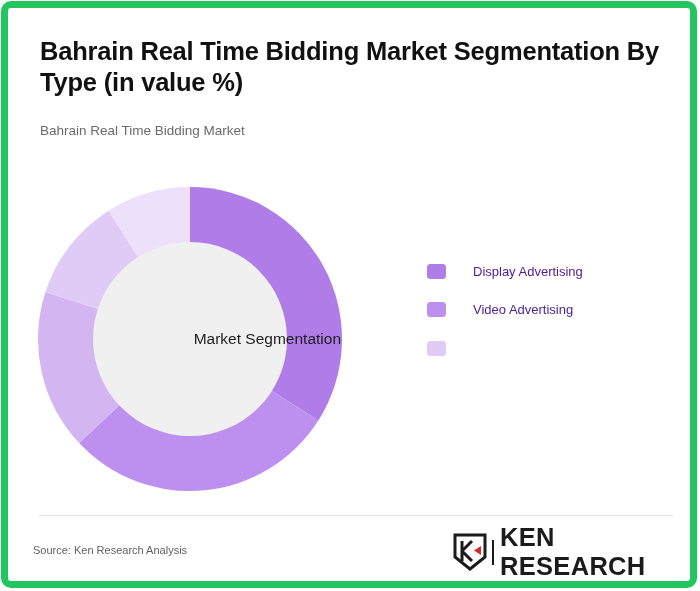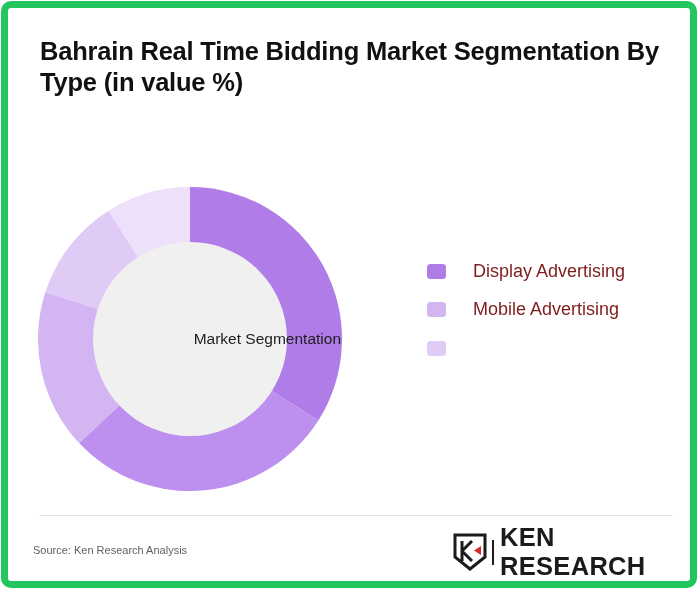--- a/index.html
+++ b/index.html
@@ -83,22 +83,22 @@
     height: 38.5px;
   }
   .legend-swatch {
     width: 19px;
     height: 15px;
     border-radius: 3.5px;
     flex: 0 0 auto;
   }
   .legend-label {
     margin-left: 27px;
-    font-size: 18px;
-    color: #7f1d1d;
+    font-size: 13px;
+    color: #4c1d95;
     white-space: nowrap;
   }
   .divider {
     position: absolute;
     left: 31px;
     top: 507px;
     width: 634px;
     height: 1px;
     background: #e4e4e4;
   }
@@ -143,20 +143,21 @@
   }
 </style>
 </head>
 <body>
 
 <div class="card">
 
   <div class="title">Bahrain Real Time Bidding Market Segmentation By Type (in value %)</div>
 
   <div class="subtitles">
+    <div class="subtitle">Bahrain Real Time Bidding Market</div>
   </div>
 
   <div class="chart-area">
     <svg class="donut-svg" viewBox="0 0 304 304">
       <g id="donut-slices">
           <path d="M 152 152 L 152 0 A 152 152 0 0 1 280.3378446763063 233.4456728368075 Z" fill="#b07ce8"></path>
           <path d="M 152 152 L 280.3378446763063 233.4456728368075 A 152 152 0 0 1 41.19676863194543 256.05116010116063 Z" fill="#bd8fee"></path>
           <path d="M 152 152 L 41.19676863194543 256.05116010116063 A 152 152 0 0 1 7.439409523136675 105.02941685500795 Z" fill="#d3b5f2"></path>
           <path d="M 152 152 L 7.439409523136675 105.02941685500795 A 152 152 0 0 1 70.55432716319255 23.662155323693668 Z" fill="#e0caf6"></path>
           <path d="M 152 152 L 70.55432716319255 23.662155323693668 A 152 152 0 0 1 151.99999999999997 0 Z" fill="#ece0fa"></path>
@@ -165,22 +166,22 @@
     </svg>
     <div class="center-label">Market Segmentation</div>
   </div>
 
   <div class="legend" id="legend">
       <div class="legend-item">
         <span class="legend-swatch" style="background: rgb(176, 124, 232);"></span>
         <span class="legend-label">Display Advertising</span>
       </div>
       <div class="legend-item">
-        <span class="legend-swatch" style="background: rgb(211, 181, 242);"></span>
-        <span class="legend-label">Mobile Advertising</span>
+        <span class="legend-swatch" style="background: rgb(189, 143, 238);"></span>
+        <span class="legend-label">Video Advertising</span>
       </div>
       <div class="legend-item">
         <span class="legend-swatch" style="background: rgb(224, 202, 246);"></span>
       </div>
     </div>
 
   <div class="divider"></div>
 
   <div class="source">Source: Ken Research Analysis</div>
 

